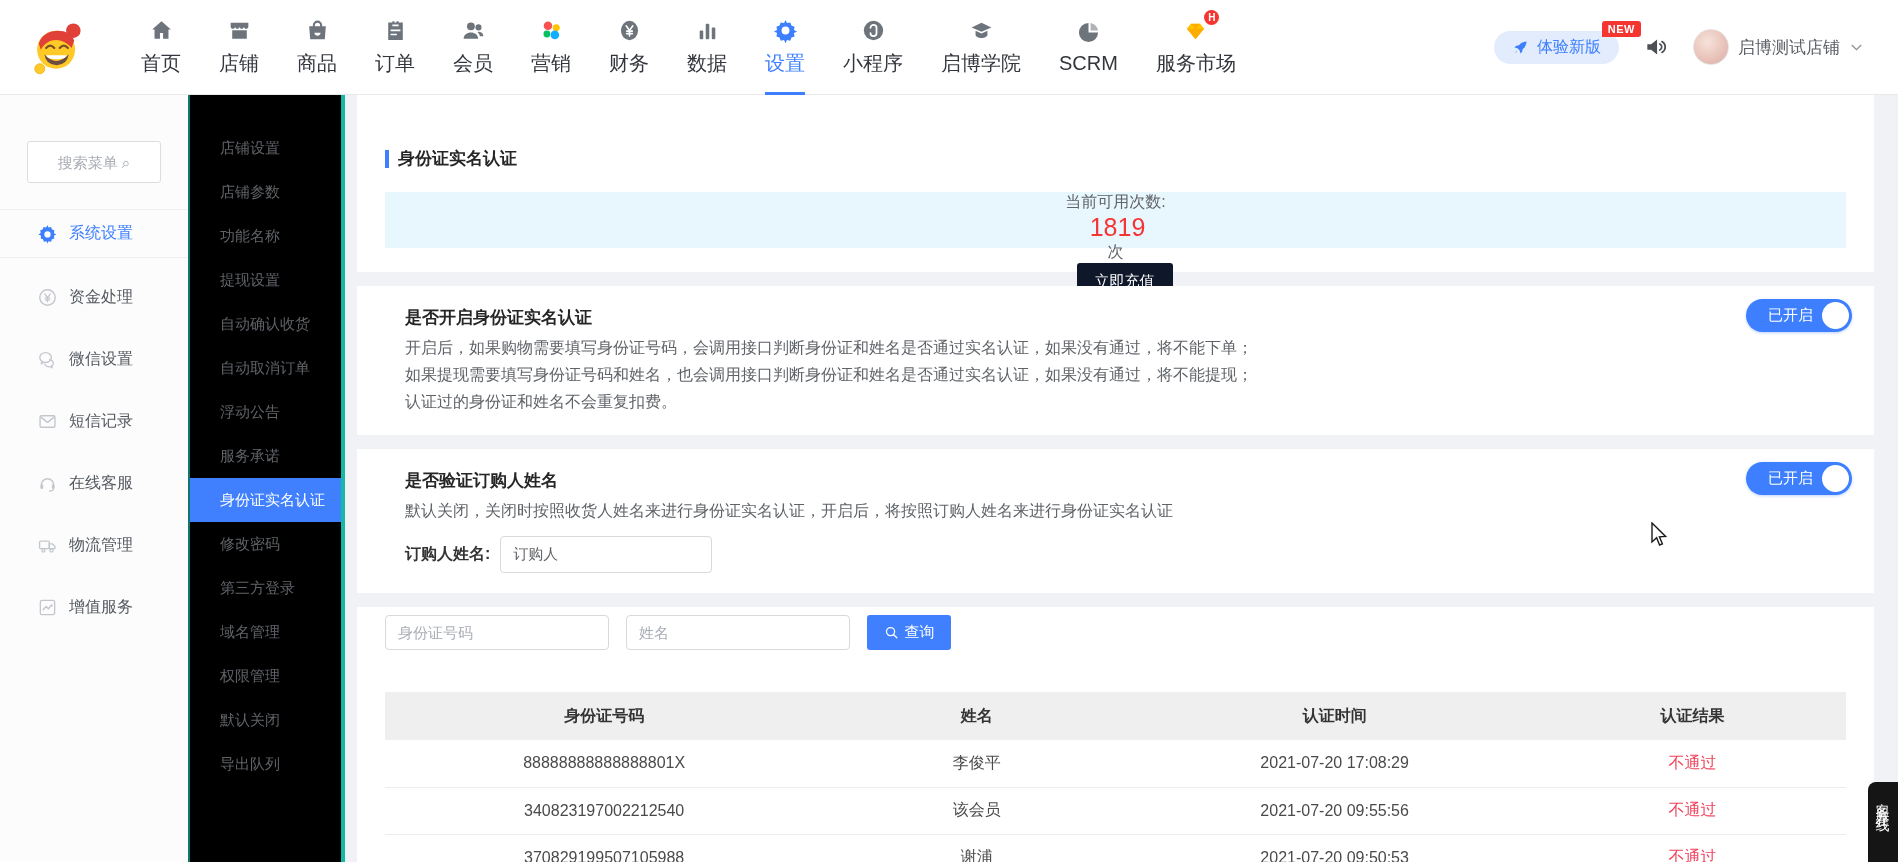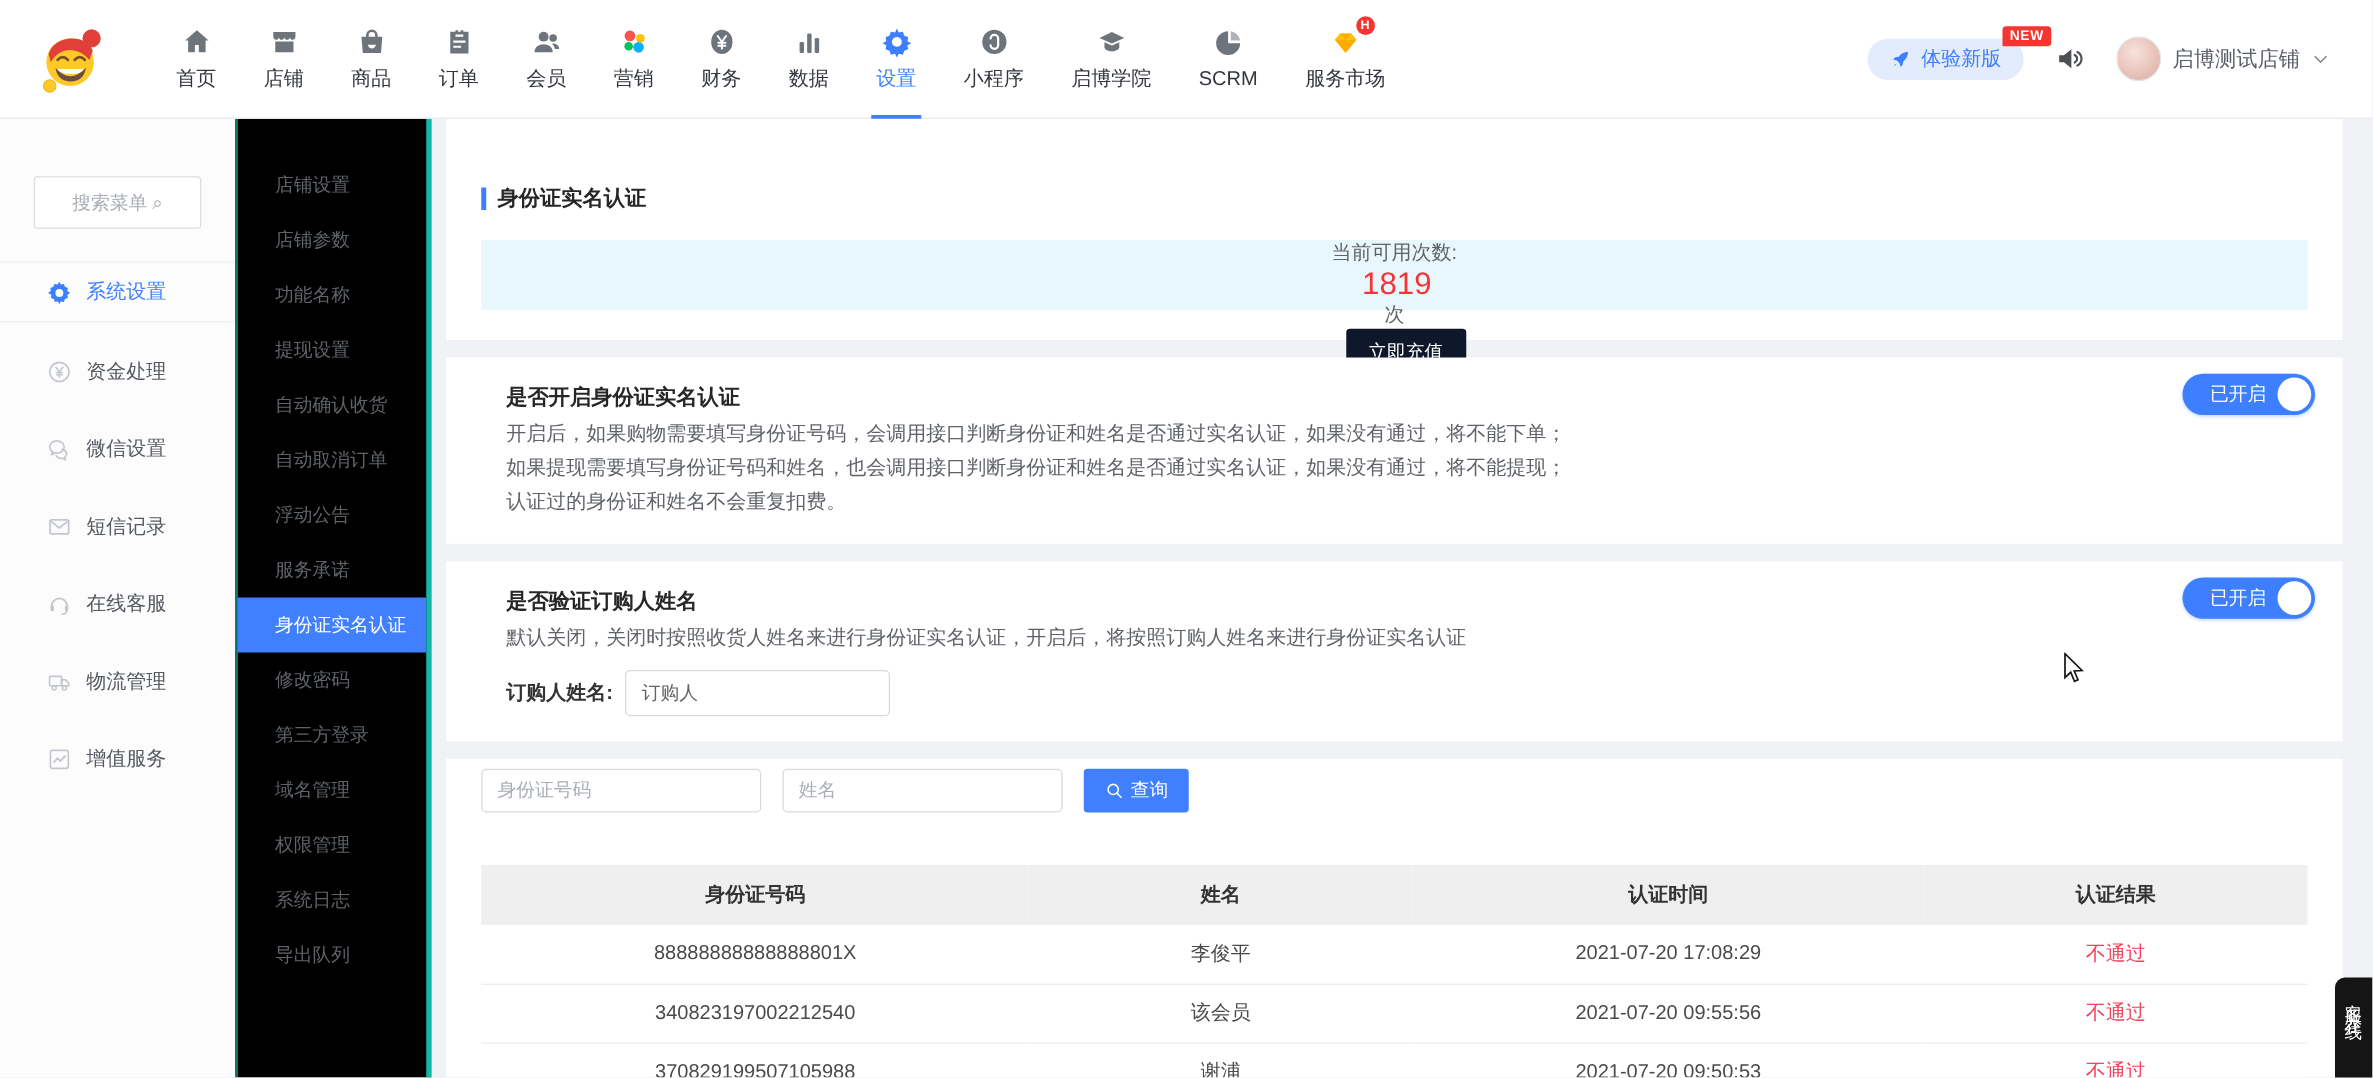--- a/index.html
+++ b/index.html
@@ -5,21 +5,21 @@
   * { margin:0; padding:0; box-sizing:border-box; }
   html,body { width:1898px; height:862px; overflow:hidden; }
   body { font-family:"Liberation Sans","DejaVu Sans",sans-serif; background:#f0f2f5; color:#333; position:relative; }
 
   
   .topnav { height:95px; background:#fff; border-bottom:1px solid #e9e9e9; display:flex; align-items:center; position:relative; z-index:5; }
   .logo { margin:0 36px 0 28px; width:58px; height:64px; flex:none; }
   .nav-items { display:flex; align-items:stretch; height:95px; }
   .nav-item { display:flex; flex-direction:column; align-items:center; justify-content:center; gap:7px; padding:0 19px; height:95px; cursor:pointer; position:relative; color:#33373d; }
   .nav-item .ic { width:25px; height:25px; color:#6e747c; }
-  .nav-label { font-size:16px; white-space:nowrap; }
+  .nav-label { font-size:20px; white-space:nowrap; }
   .nav-item.active { color:#3d7fff; }
   .nav-item.active .ic { color:#3d7fff; }
   .nav-item.active::after { content:""; position:absolute; bottom:0; left:50%; transform:translateX(-50%); width:40px; height:3px; background:#3d7fff; }
   .icon-wrap { position:relative; height:26px; display:flex; align-items:center; }
   .nav-badge { position:absolute; top:-7px; right:-11px; background:#f43530; color:#fff; font-size:10px; width:15px; height:15px; border-radius:50%; display:flex; align-items:center; justify-content:center; font-weight:bold; }
   .nav-right { margin-left:auto; display:flex; align-items:center; gap:24px; padding-right:34px; }
   .exp-btn { position:relative; display:flex; align-items:center; gap:8px; background:#e3ecfc; color:#3d7fff; border:none; height:33px; padding:0 18px; border-radius:17px; font-size:16px; cursor:pointer; }
   .exp-btn .ic { width:17px; height:17px; color:#3d7fff; }
   .new-badge { position:absolute; top:-10px; right:-22px; background:#f43530; color:#fff; font-size:11px; font-weight:bold; padding:2px 6px; border-radius:3px 3px 3px 0; letter-spacing:.5px; }
   .speaker { width:26px; height:26px; color:#4c4f54; cursor:pointer; }
@@ -337,21 +337,21 @@
       <div class="sb2-item">提现设置</div>
       <div class="sb2-item">自动确认收货</div>
       <div class="sb2-item">自动取消订单</div>
       <div class="sb2-item">浮动公告</div>
       <div class="sb2-item">服务承诺</div>
       <div class="sb2-item active">身份证实名认证</div>
       <div class="sb2-item">修改密码</div>
       <div class="sb2-item">第三方登录</div>
       <div class="sb2-item">域名管理</div>
       <div class="sb2-item">权限管理</div>
-      <div class="sb2-item">系统日志</div>
+      <div class="sb2-item">默认关闭</div>
       <div class="sb2-item">导出队列</div>
     </aside>
 
   <main class="main">
 
     <section class="card head-card">
       <div class="page-title">
         <span class="title-bar"></span>
         <span class="title-text">身份证实名认证</span>
       </div>

